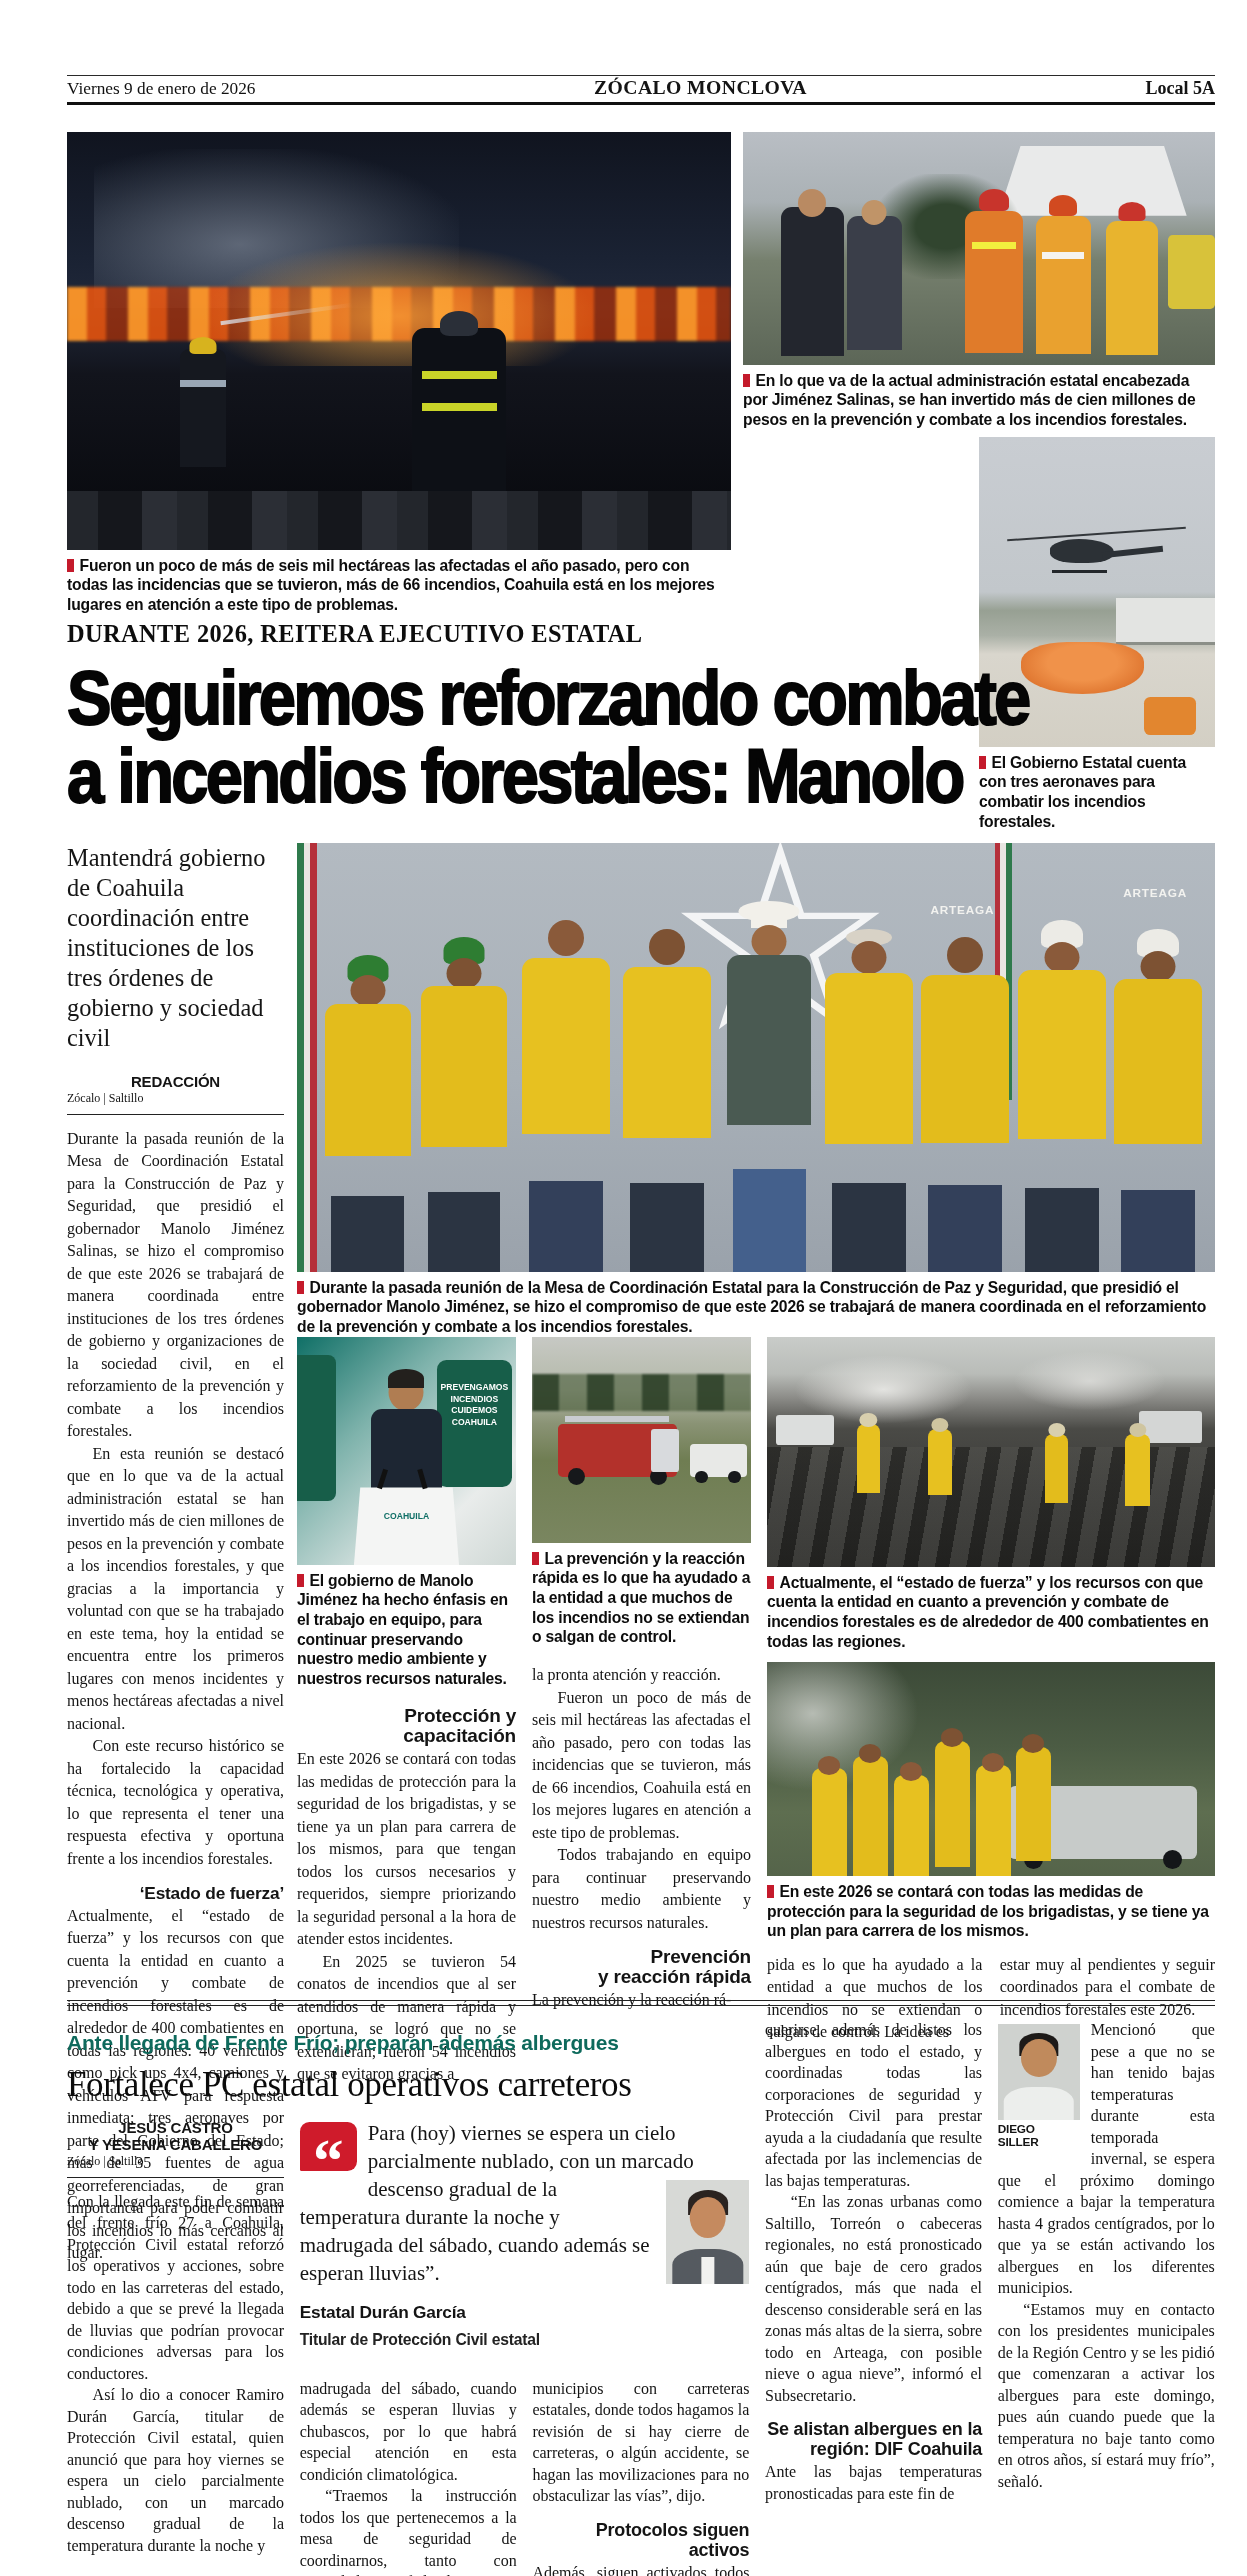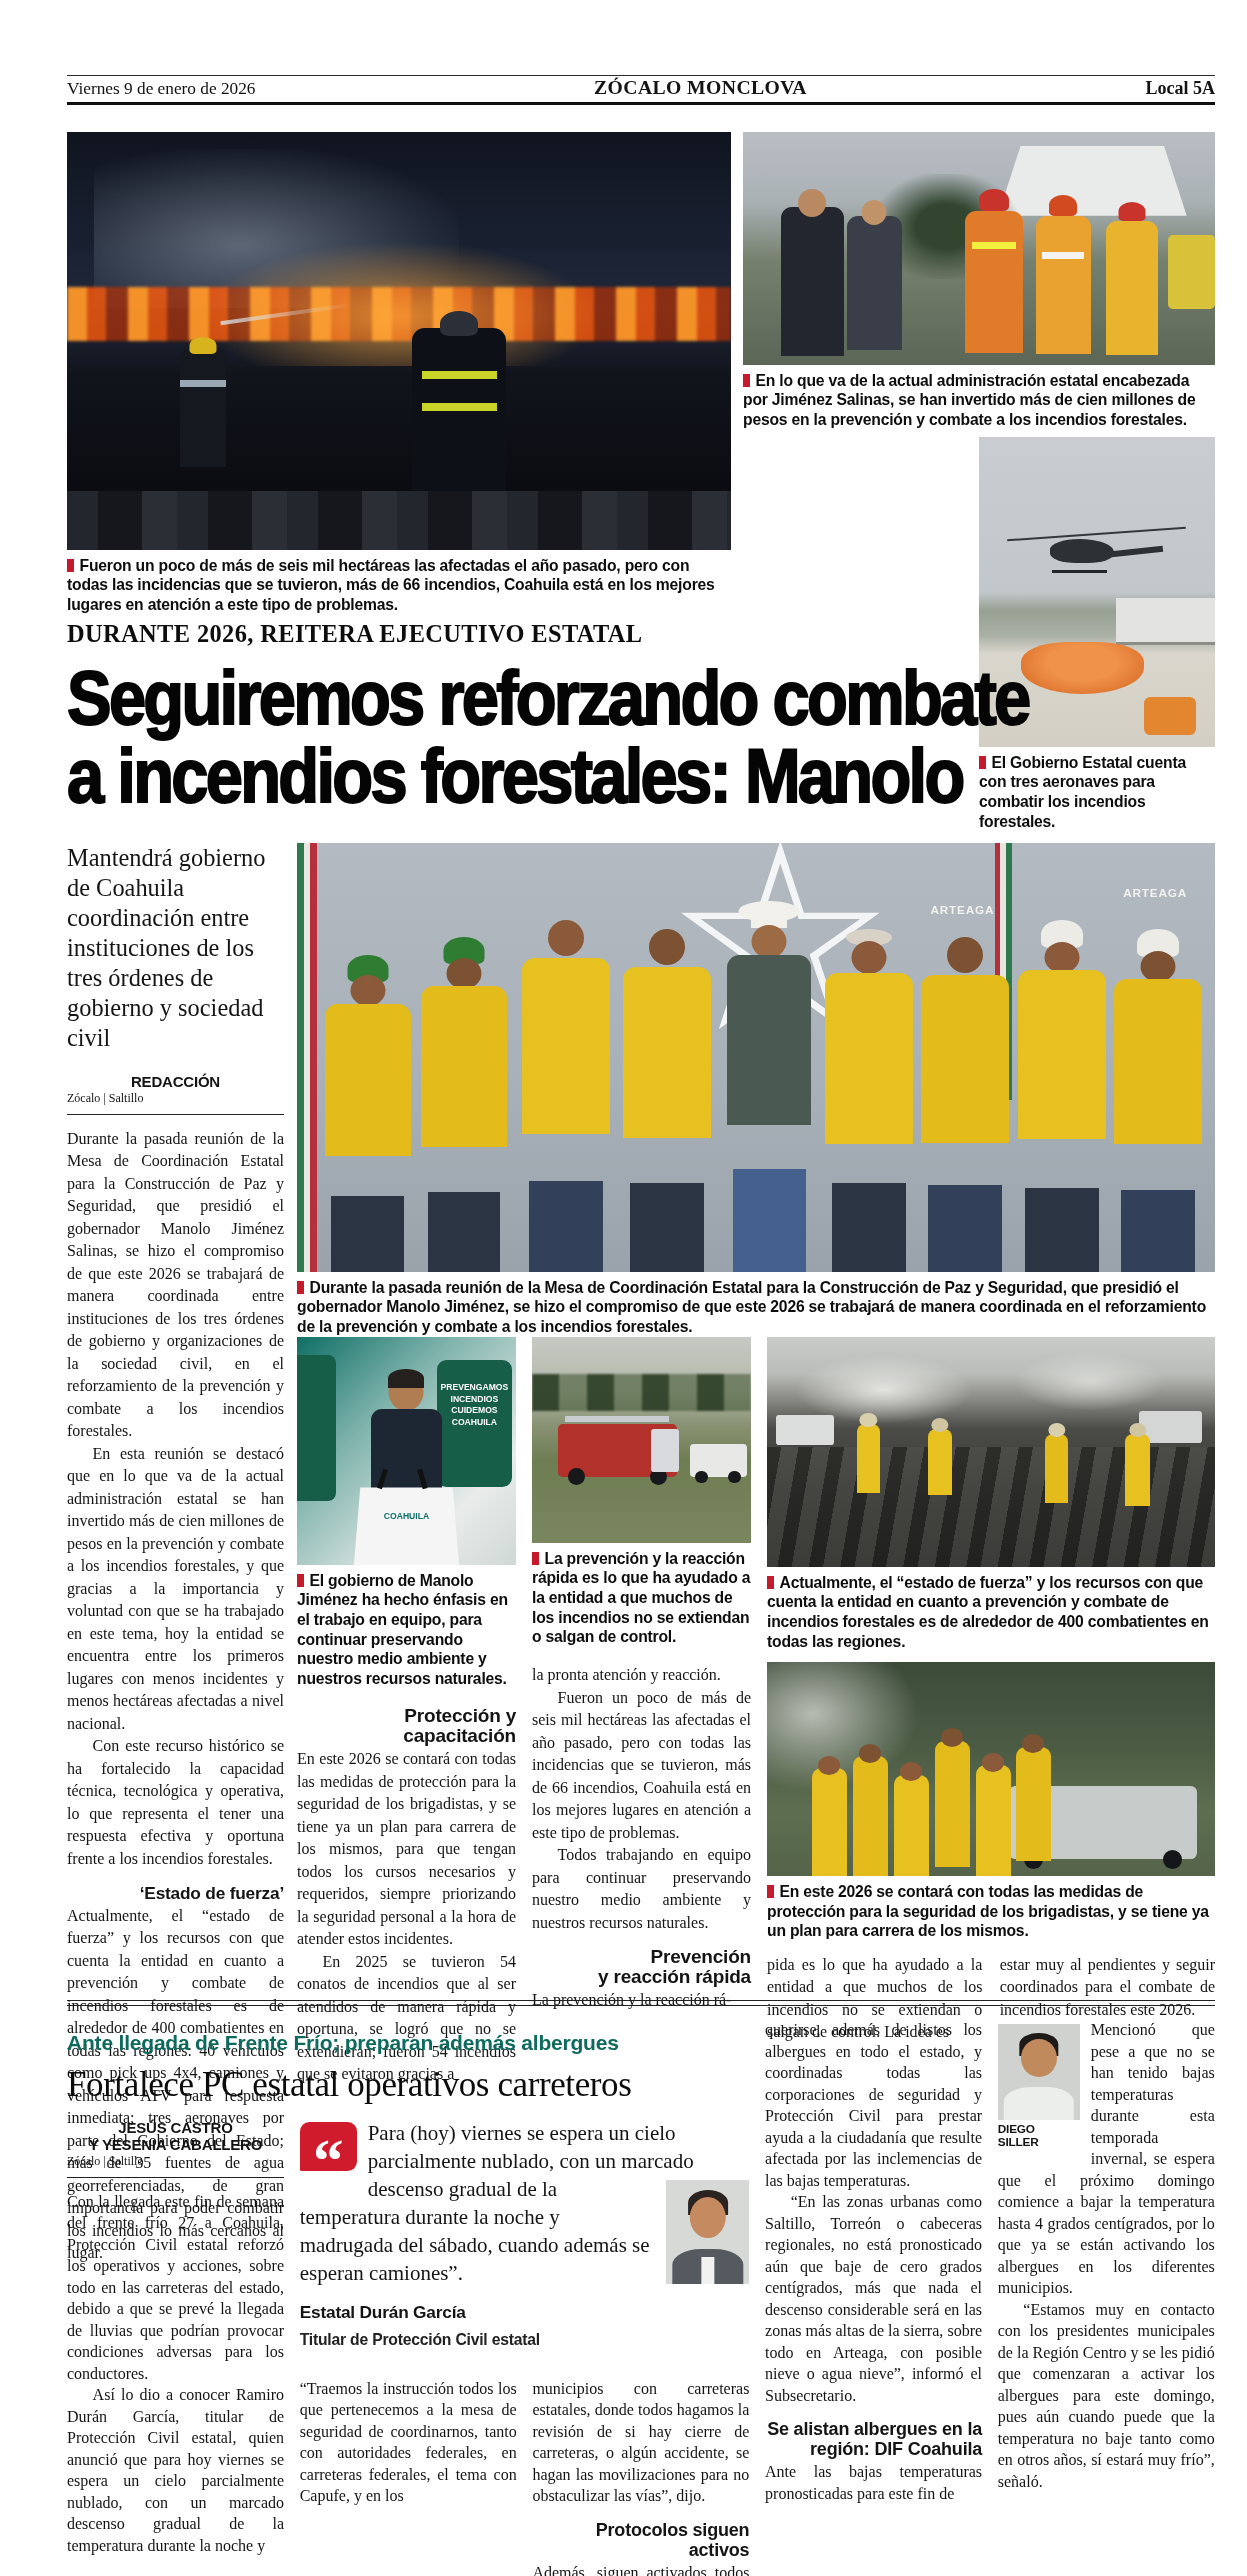--- a/index.html
+++ b/index.html
@@ -371,26 +371,27 @@
         <div class="quote-icon">
             <span>“</span>
           </div>
         <span>Para (hoy) viernes se espera un cielo parcialmente nublado, con un marcado descenso gradual</span>
         <span class="portrait q-portrait">
           <span class="hair"></span>
           <span class="head"></span>
           <span class="torso"></span>
           <span class="shirt"></span>
         </span>
-        <span>de la temperatura durante la noche y madrugada del sábado, cuando además se esperan camiones”.</span>
+        <span>de la temperatura durante la noche y madrugada del sábado, cuando además se esperan lluvias”.</span>
         <div class="quote-attrib">Estatal Durán García</div>
         <div class="quote-role">Titular de Protección Civil estatal</div>
       </div>
       <div class="ba-midcols body-text" style="clear:both;">
         <div>
+          <p>madrugada del sábado, cuando además se esperan lluvias y chubascos, por lo que habrá especial atención en esta condición climatológica.</p>
           <p>“Traemos la instrucción todos los que pertenecemos a la mesa de seguridad de coordinarnos, tanto con autoridades federales, en carreteras federales, el tema con Capufe, y en los</p>
         </div>
         <div>
           <p>municipios con carreteras estatales, donde todos hagamos la revisión de si hay cierre de carreteras, o algún accidente, se hagan las movilizaciones para no obstaculizar las vías”, dijo.</p>
           <h4 class="body-subhead" style="font-size:18px;">Protocolos siguen activos</h4>
           <p style="text-indent:0;">Además, siguen activados todos los protocolos de apoyo a la ciudadanía en caso de re-</p>
         </div>
       </div>
     </div>
 

